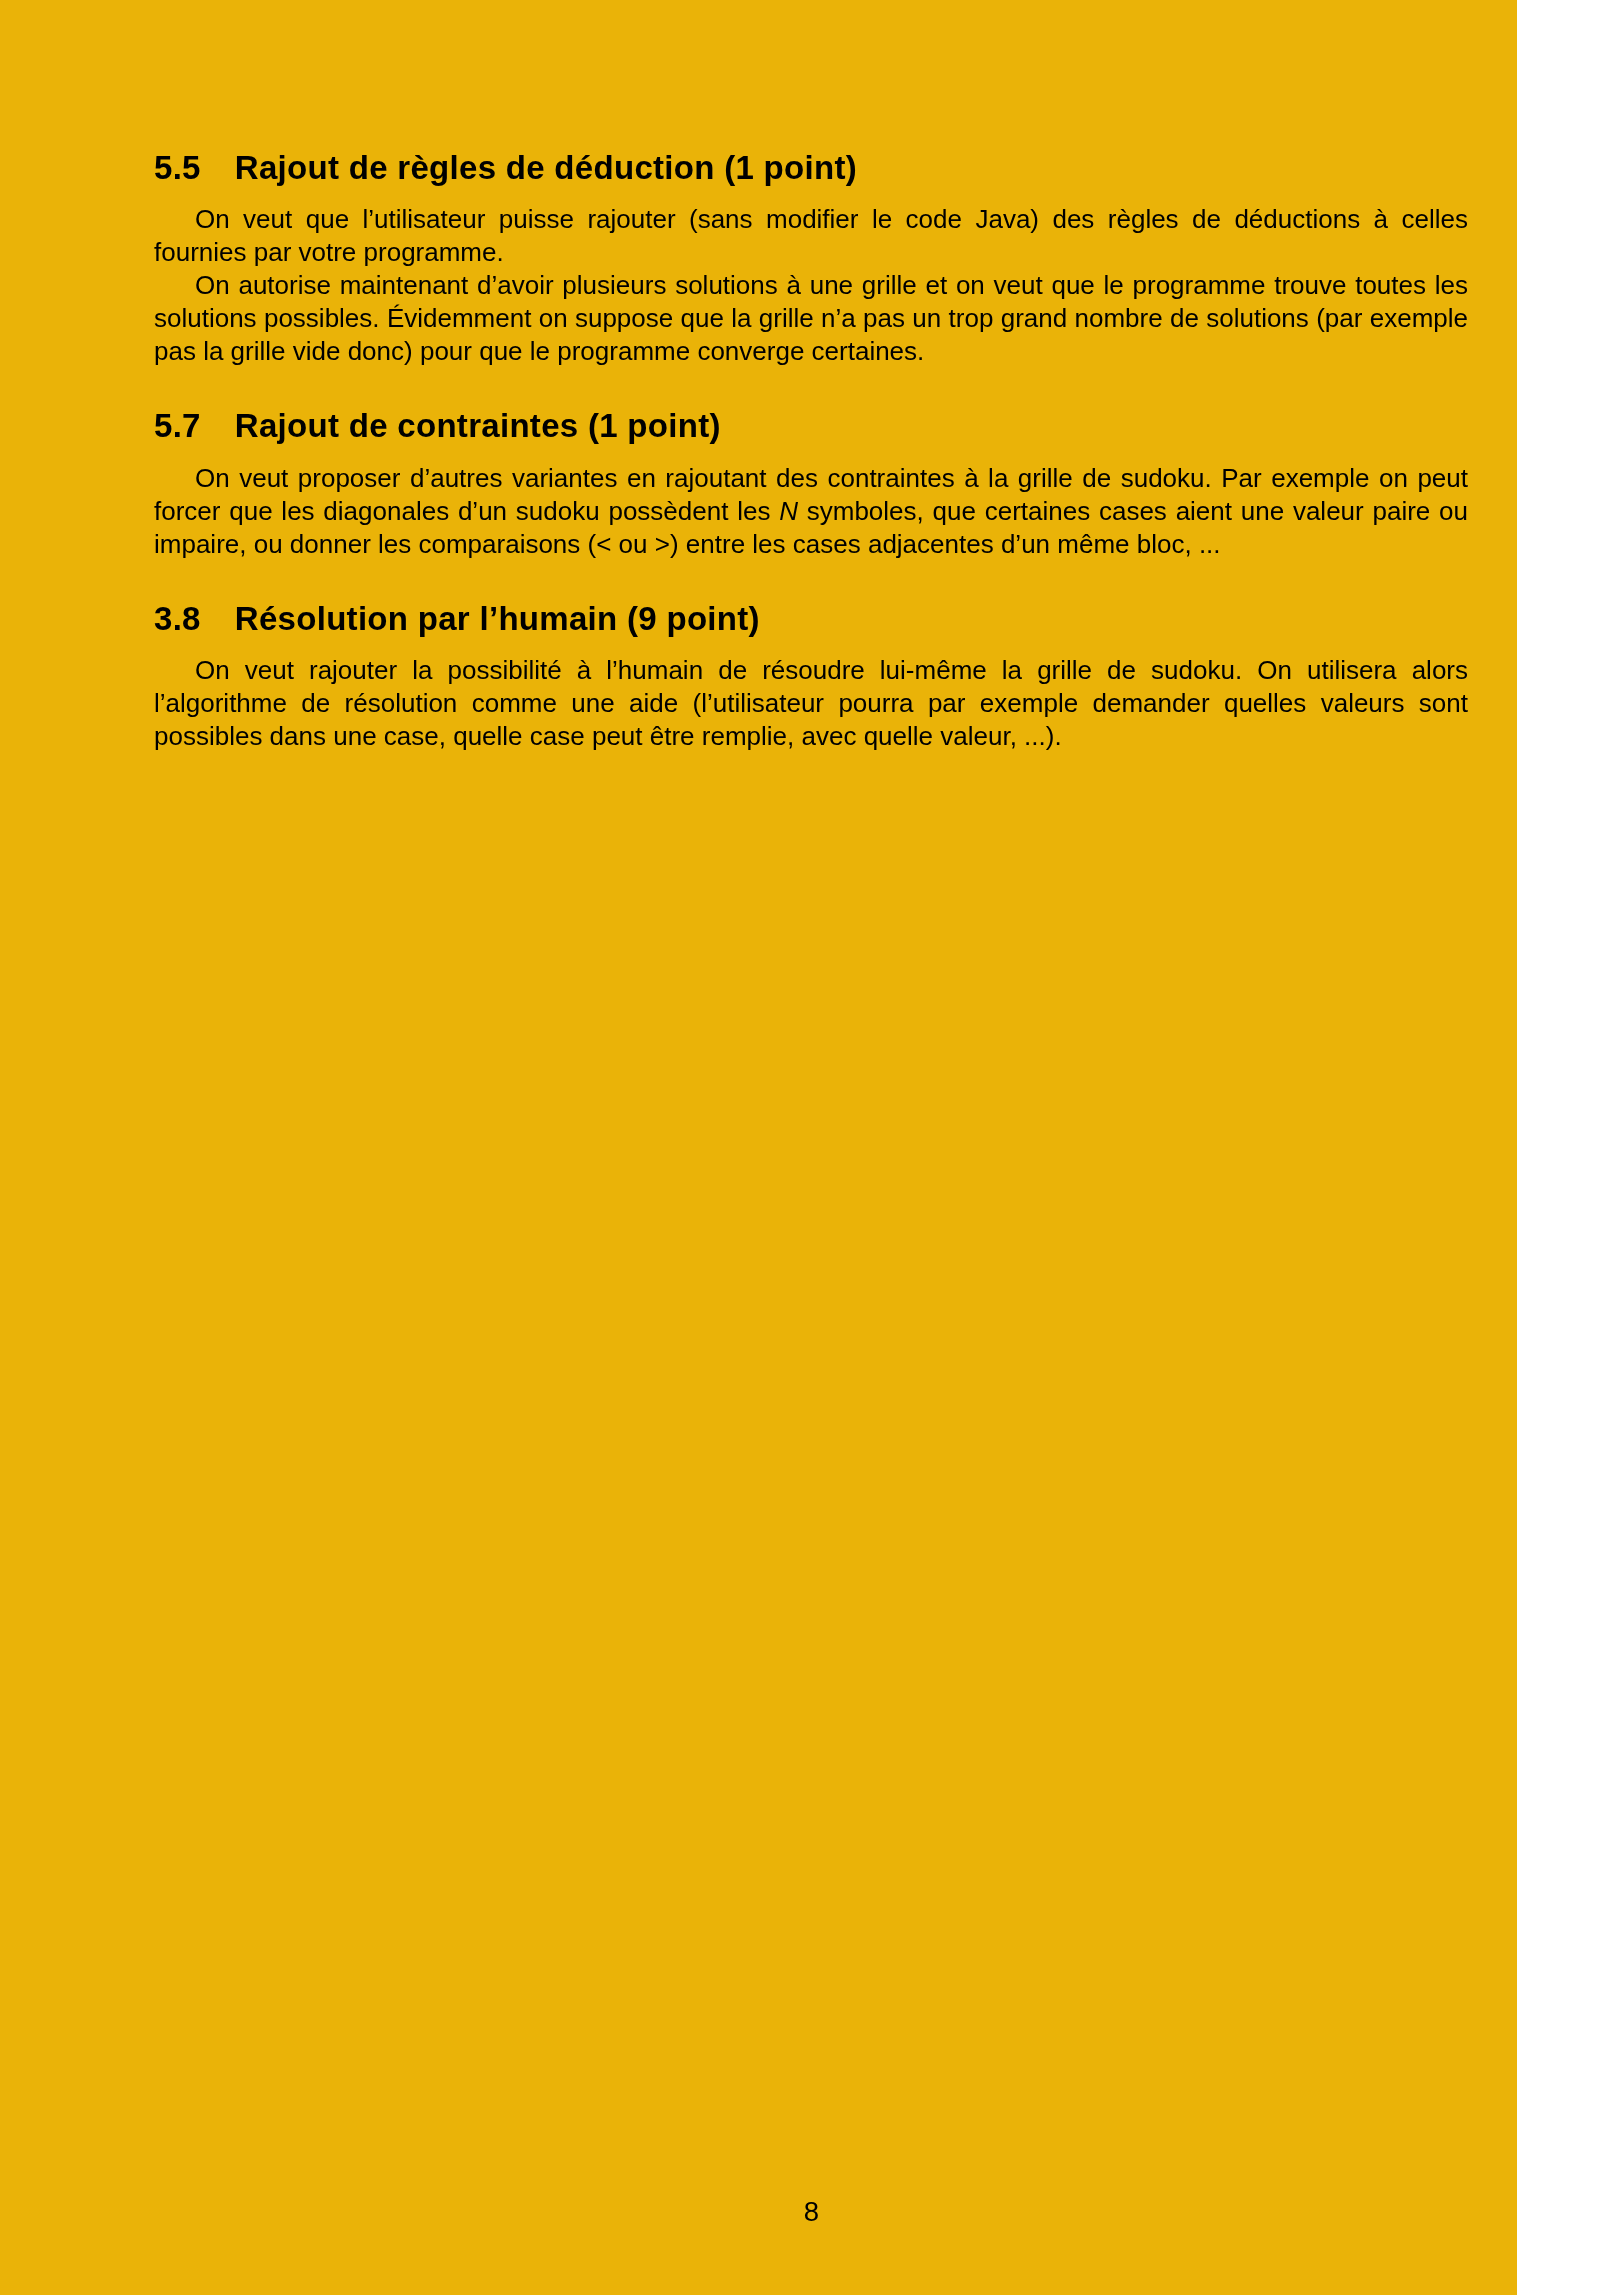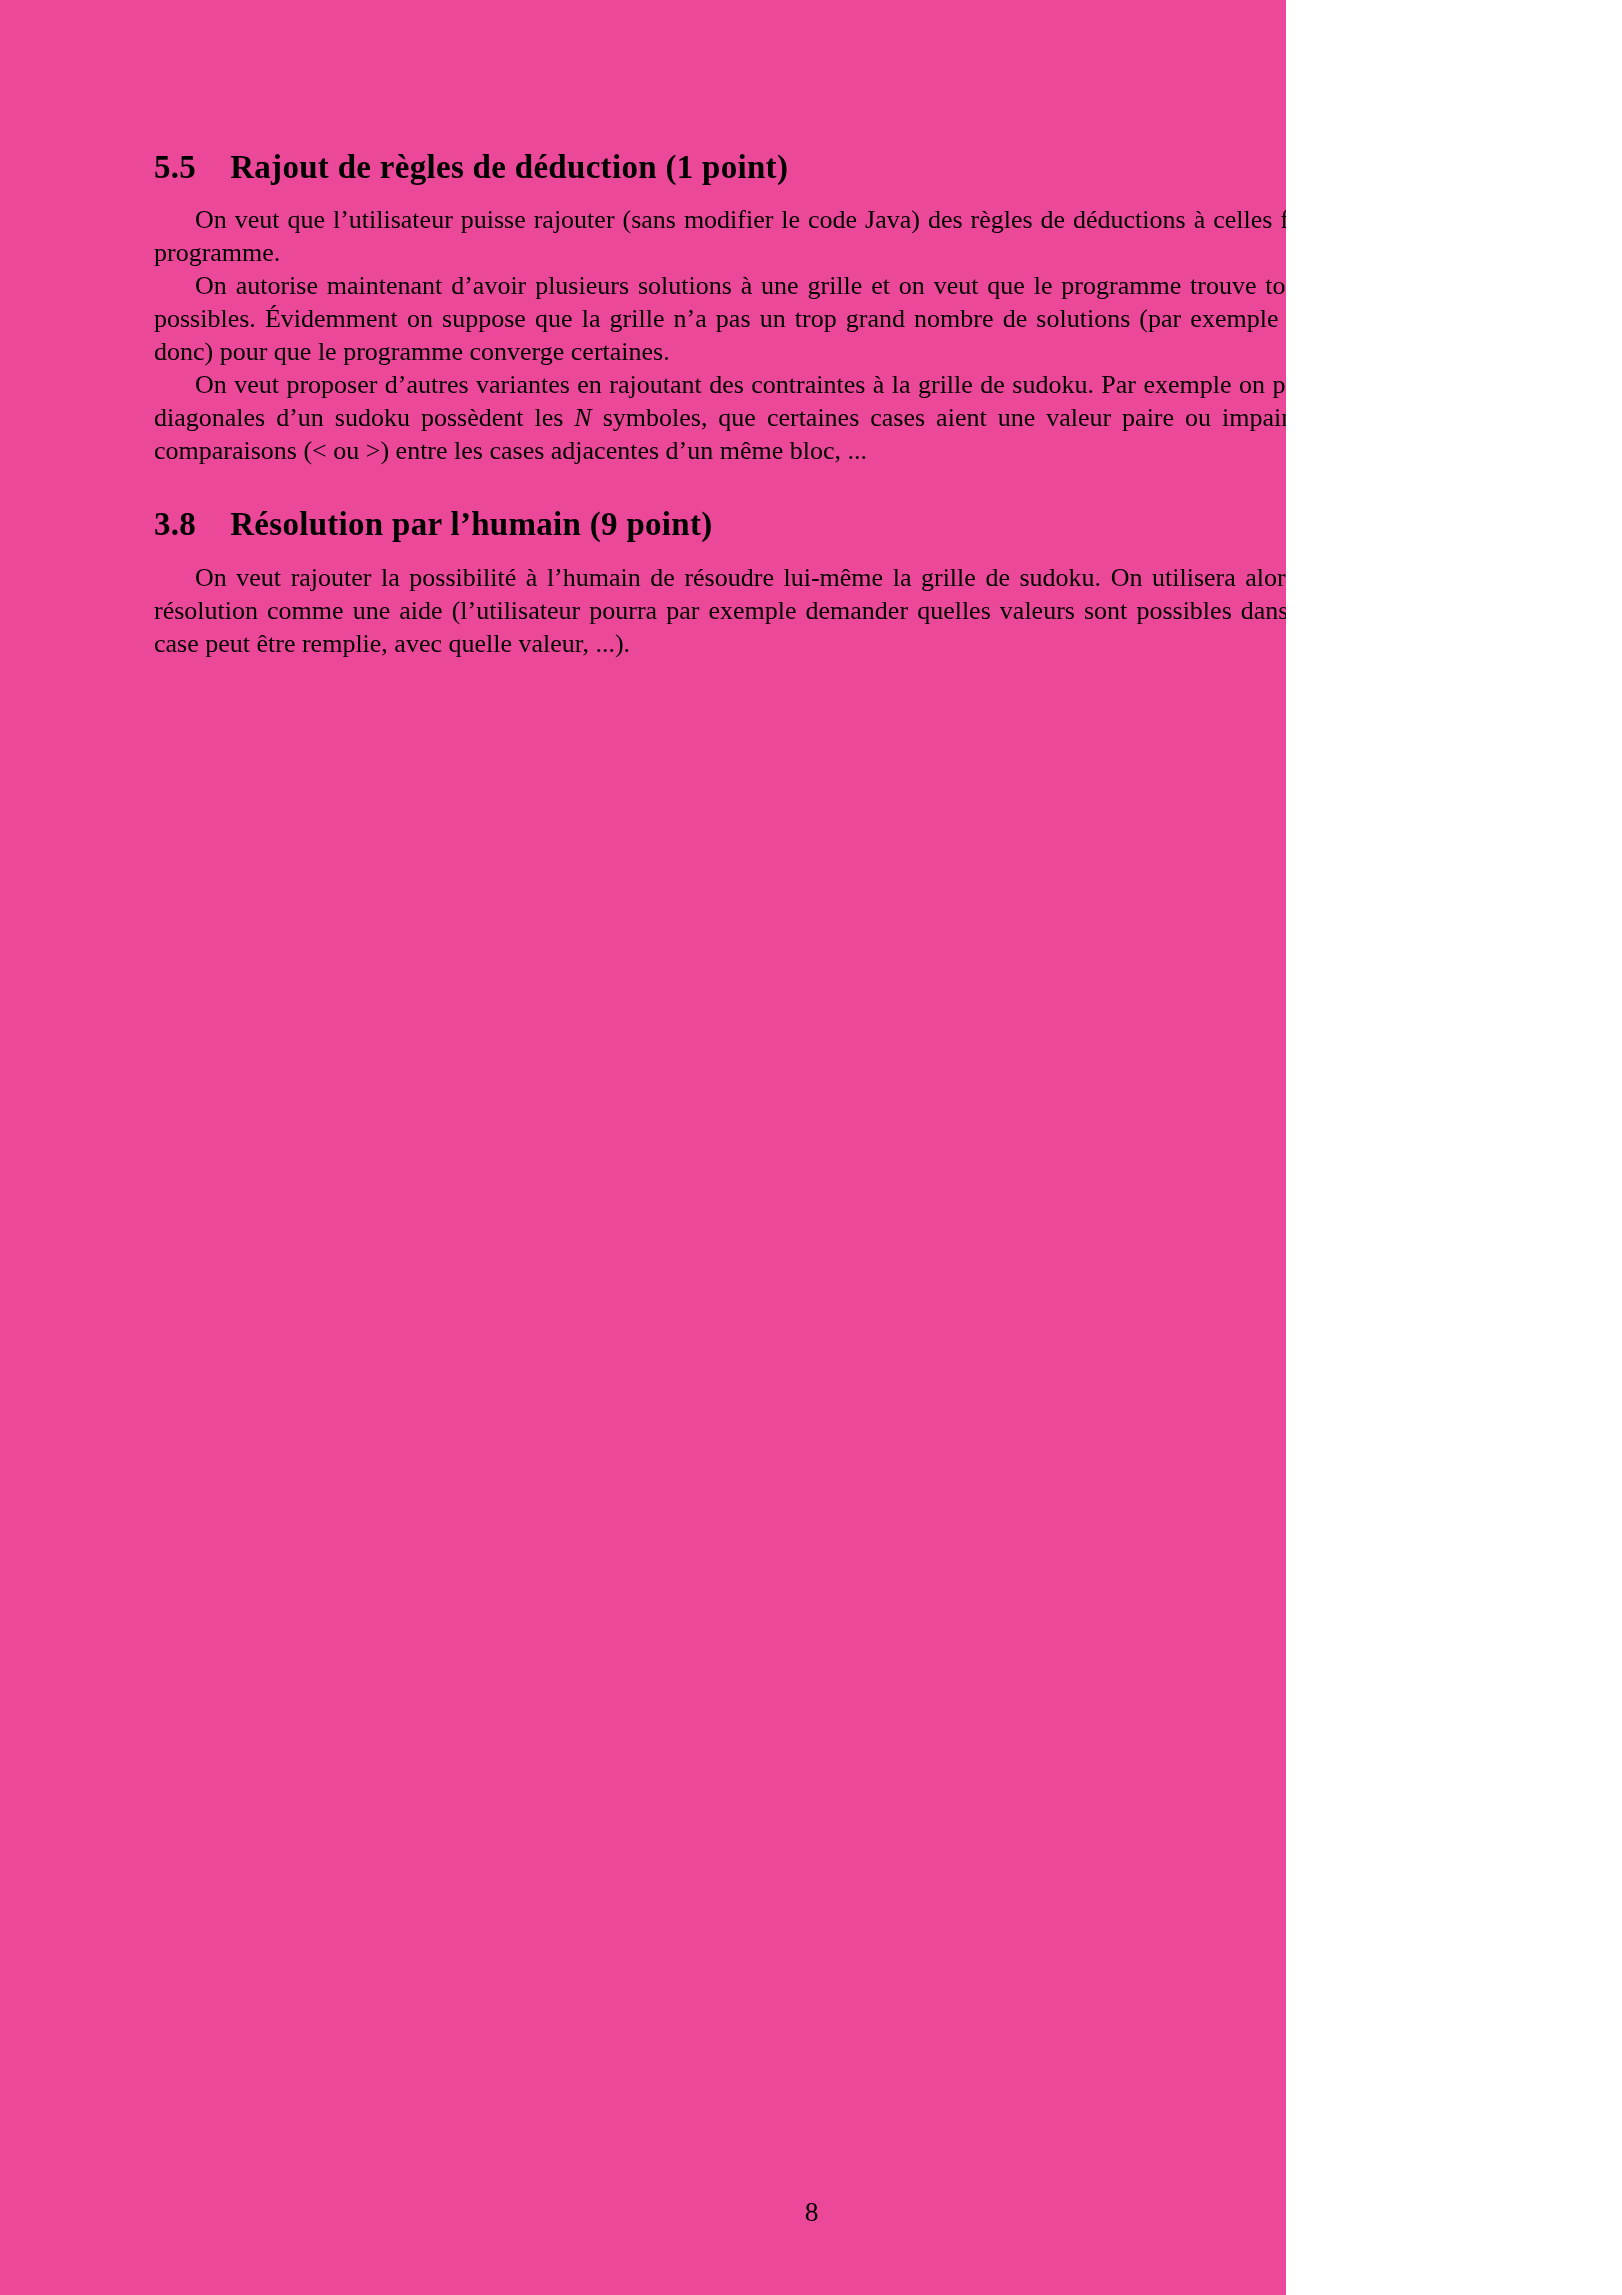--- a/index.html
+++ b/index.html
@@ -2,25 +2,25 @@
 <html lang="fr" style="font-size:10.5px"><head>
 <meta charset="utf-8">
 <style>
   html, body {
     margin: 0;
     padding: 0;
     background: #ffffff;
   }
   .page {
     position: relative;
-    width: 1286px;
+    width: 1517px;
     height: 2295px;
-    background: #ec4899;
+    background: #eab308;
     color: #000000;
-    font-family: Liberation Serif, serif;
+    font-family: Liberation Sans, sans-serif;
     overflow: hidden;
   }
   .content {
     position: absolute;
     left: 154px;
     top: 0;
     width: 1314px;
     padding-top: 148px;
   }
   .section { margin: 0; padding: 0; }
@@ -68,20 +68,21 @@
     <section class="section">
       <h2 class="section-heading"><span class="sec-num">5.5</span><span class="sec-title">Rajout de règles de déduction (1 point)</span></h2>
       <p class="body-par">On veut que l’utilisateur puisse rajouter (sans modifier le code Java) des règles de déductions à celles fournies par votre programme.</p>
     </section>
 
     <section class="section">
       <p class="body-par">On autorise maintenant d’avoir plusieurs solutions à une grille et on veut que le programme trouve toutes les solutions possibles. Évidemment on suppose que la grille n’a pas un trop grand nombre de solutions (par exemple pas la grille vide donc) pour que le programme converge certaines.</p>
     </section>
 
     <section class="section">
+      <h2 class="section-heading"><span class="sec-num">5.7</span><span class="sec-title">Rajout de contraintes (1 point)</span></h2>
       <p class="body-par"><span>On veut proposer d’autres variantes en rajoutant des contraintes à la grille de sudoku. Par exemple on peut forcer que les diagonales d’un sudoku possèdent les </span><span class="math-var">N</span><span> symboles, que certaines cases aient une valeur paire ou impaire, ou donner les comparaisons (&lt; ou &gt;) entre les cases adjacentes d’un même bloc, ...</span></p>
     </section>
 
     <section class="section">
       <h2 class="section-heading"><span class="sec-num">3.8</span><span class="sec-title">Résolution par l’humain (9 point)</span></h2>
       <p class="body-par">On veut rajouter la possibilité à l’humain de résoudre lui-même la grille de sudoku. On utilisera alors l’algorithme de résolution comme une aide (l’utilisateur pourra par exemple demander quelles valeurs sont possibles dans une case, quelle case peut être remplie, avec quelle valeur, ...).</p>
     </section>
 
   </main>
 

